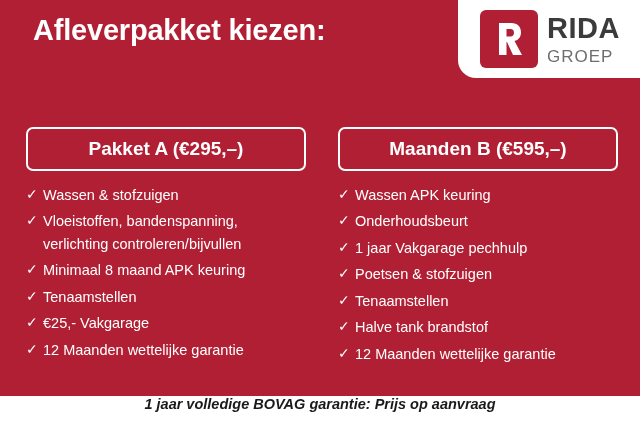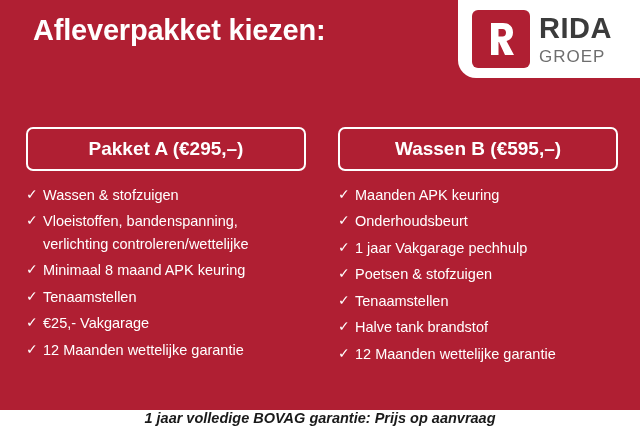--- a/index.html
+++ b/index.html
@@ -25,21 +25,21 @@
   .logo-box {
     position: absolute;
     top: 0;
     right: 0;
     width: 182px;
     height: 78px;
     background: #ffffff;
     border-bottom-left-radius: 18px;
     display: flex;
     align-items: center;
-    padding-left: 14px;
+    padding-left: 22px;
     box-sizing: border-box;
   }
   .logo-mark {
     width: 58px;
     height: 58px;
     background: #b01f33;
     border-radius: 6px;
     display: flex;
     align-items: center;
     justify-content: center;
@@ -122,21 +122,21 @@
   }
   .feat-text {
     flex: 1 1 auto;
   }
   
   .footer {
     position: absolute;
     left: 0;
     right: 0;
     bottom: 0;
-    height: 16px;
+    height: 30px;
     background: #ffffff;
     display: flex;
     align-items: flex-start;
     justify-content: center;
   }
   .footer-text {
     color: #1a1a1a;
     font-size: 14.5px;
     font-weight: bold;
     font-style: italic;
@@ -165,21 +165,21 @@
 
     <div class="column">
       <div class="pkg-header">Pakket A (€295,–)</div>
       <ul class="features">
         <li>
           <span class="check">✓</span>
           <span class="feat-text">Wassen &amp; stofzuigen</span>
         </li>
         <li>
           <span class="check">✓</span>
-          <span class="feat-text">Vloeistoffen, bandenspanning, verlichting controleren/wettelijke</span>
+          <span class="feat-text">Vloeistoffen, bandenspanning, verlichting controleren/bijvullen</span>
         </li>
         <li>
           <span class="check">✓</span>
           <span class="feat-text">Minimaal 8 maand APK keuring</span>
         </li>
         <li>
           <span class="check">✓</span>
           <span class="feat-text">Tenaamstellen</span>
         </li>
         <li>
@@ -187,25 +187,25 @@
           <span class="feat-text">€25,- Vakgarage</span>
         </li>
         <li>
           <span class="check">✓</span>
           <span class="feat-text">12 Maanden wettelijke garantie</span>
         </li>
       </ul>
     </div>
 
     <div class="column">
-      <div class="pkg-header">Wassen B (€595,–)</div>
+      <div class="pkg-header">Maanden B (€595,–)</div>
       <ul class="features">
         <li>
           <span class="check">✓</span>
-          <span class="feat-text">Maanden APK keuring</span>
+          <span class="feat-text">Wassen APK keuring</span>
         </li>
         <li>
           <span class="check">✓</span>
           <span class="feat-text">Onderhoudsbeurt</span>
         </li>
         <li>
           <span class="check">✓</span>
           <span class="feat-text">1 jaar Vakgarage pechhulp</span>
         </li>
         <li>

